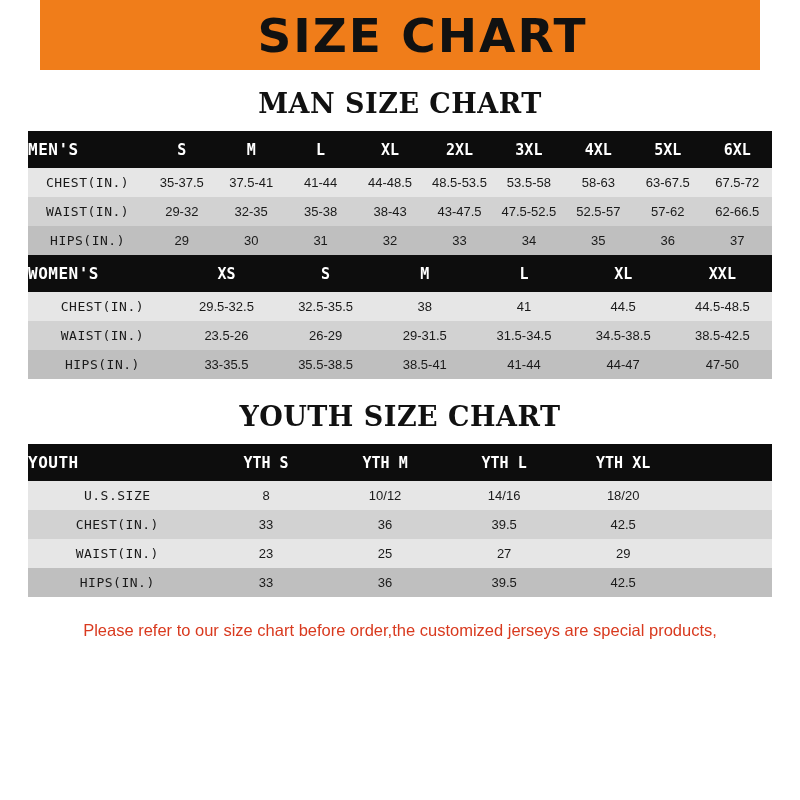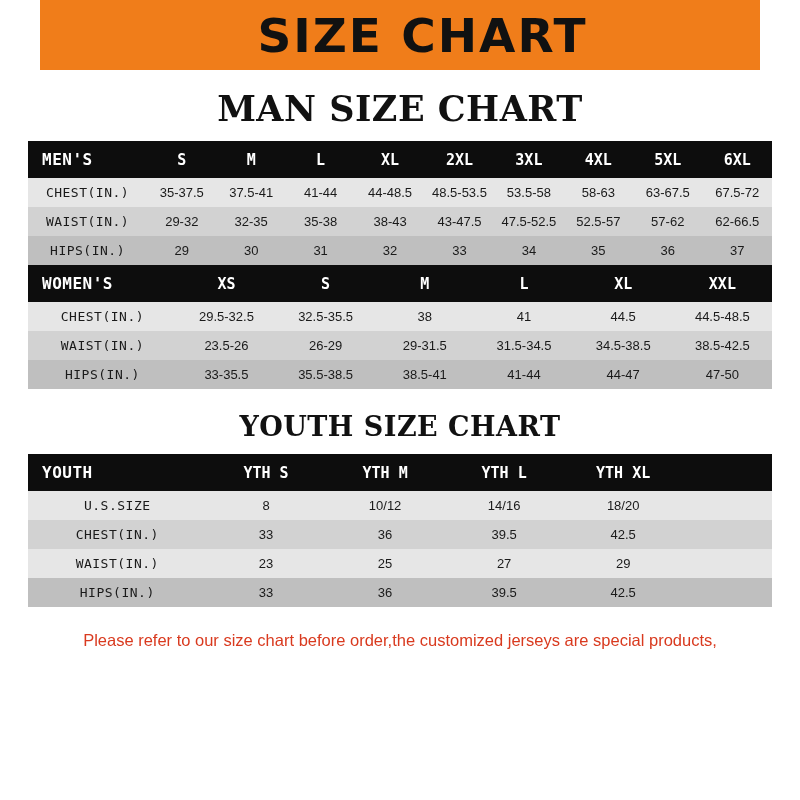--- a/index.html
+++ b/index.html
@@ -56,41 +56,41 @@
     box-sizing: border-box;
   }
 
   .section-title {
     text-align: center;
     font-family: "DejaVu Serif", serif;
     font-weight: bold;
     color: #111111;
     letter-spacing: 0.5px;
   }
-  .section-title.man { font-size: 35px; margin: 18px 0 12px; }
+  .section-title.man { font-size: 27px; margin: 18px 0 12px; }
   .section-title.women { font-size: 27px; margin: 22px 0 12px; }
   .section-title.youth { font-size: 27px; margin: 22px 0 12px; }
 
   table.size-table {
     width: 100%;
     border-collapse: collapse;
     table-layout: fixed;
   }
   table.size-table thead th {
     background: #0d0d0d;
     color: #ffffff;
     font-family: "DejaVu Sans Mono", monospace;
     font-weight: bold;
     font-size: 15px;
     padding: 9px 2px;
     text-align: center;
   }
   table.size-table thead th.first-col {
     text-align: left;
-    padding-left: 14px;
+    padding-left: 0;
     font-size: 16px;
     letter-spacing: 0.5px;
   }
   table.size-table tbody td {
     font-family: "Liberation Sans", sans-serif;
     font-size: 13px;
     color: #1a1a1a;
     text-align: center;
     padding: 7px 2px;
   }

